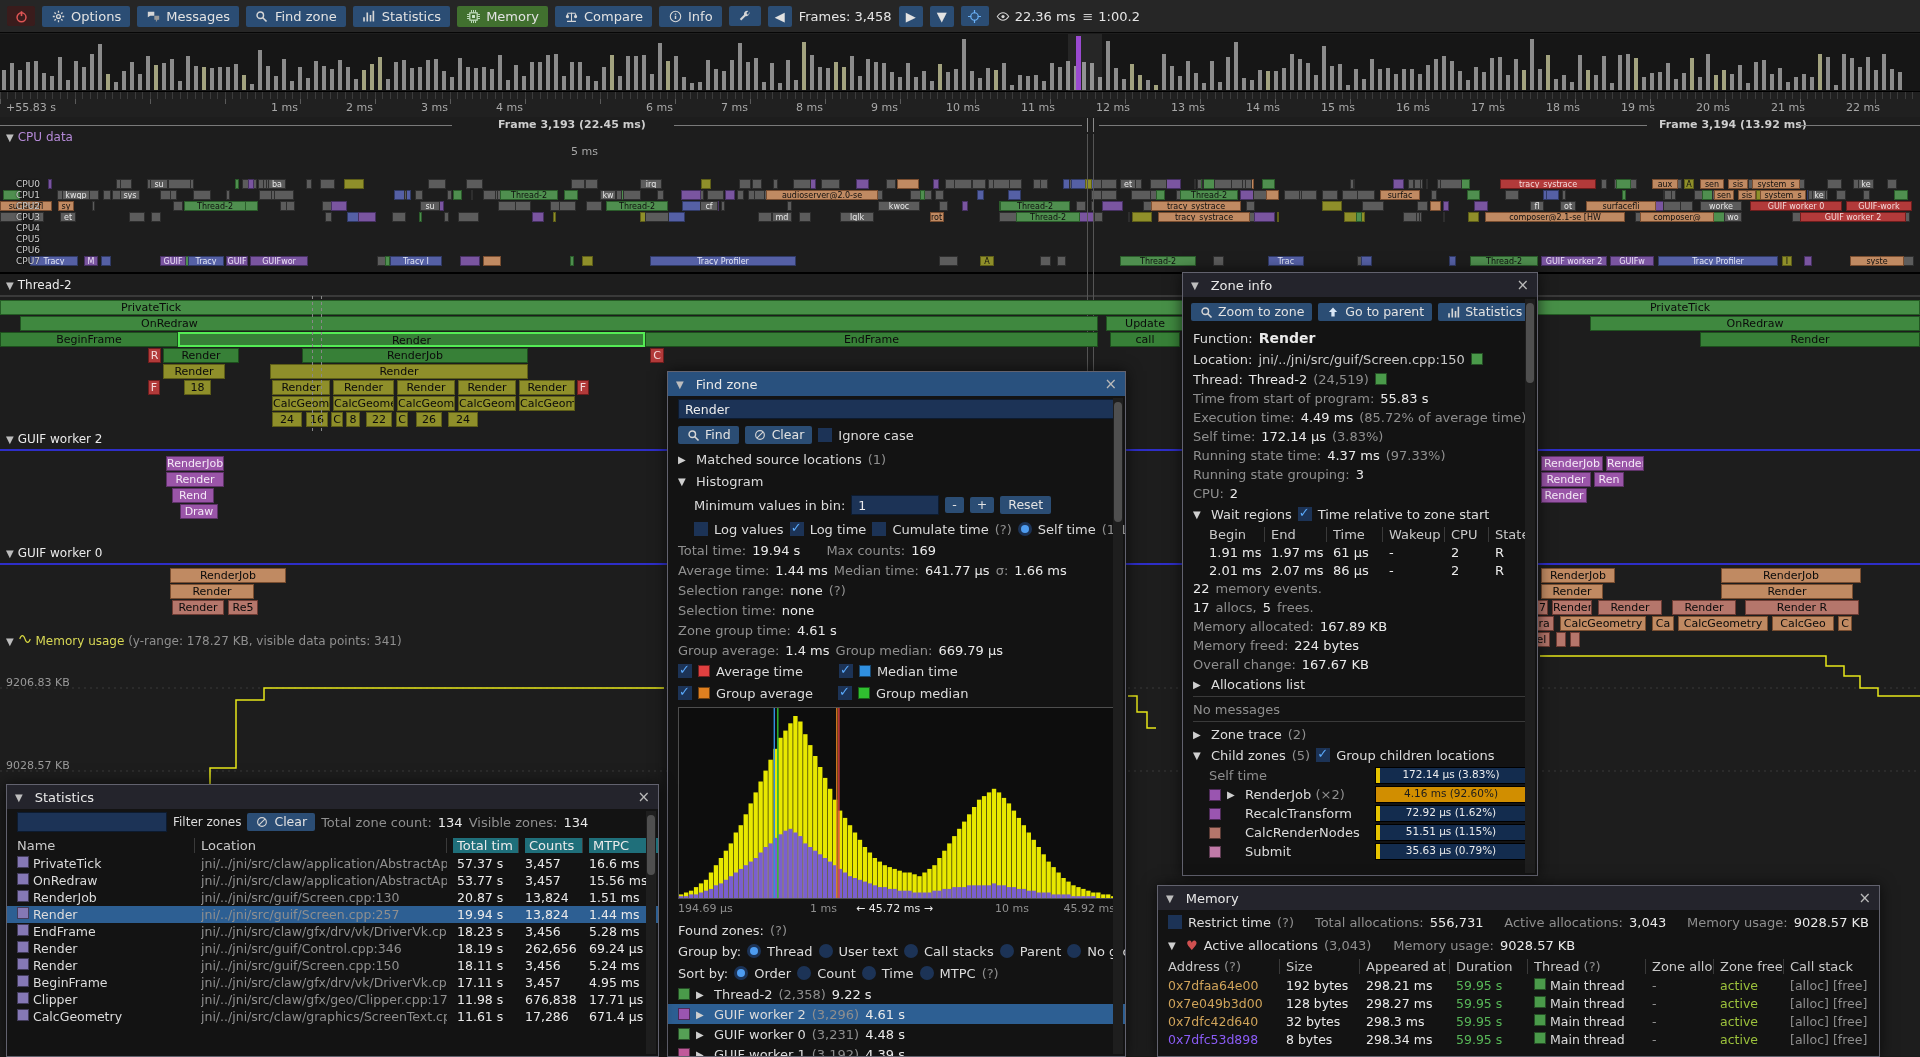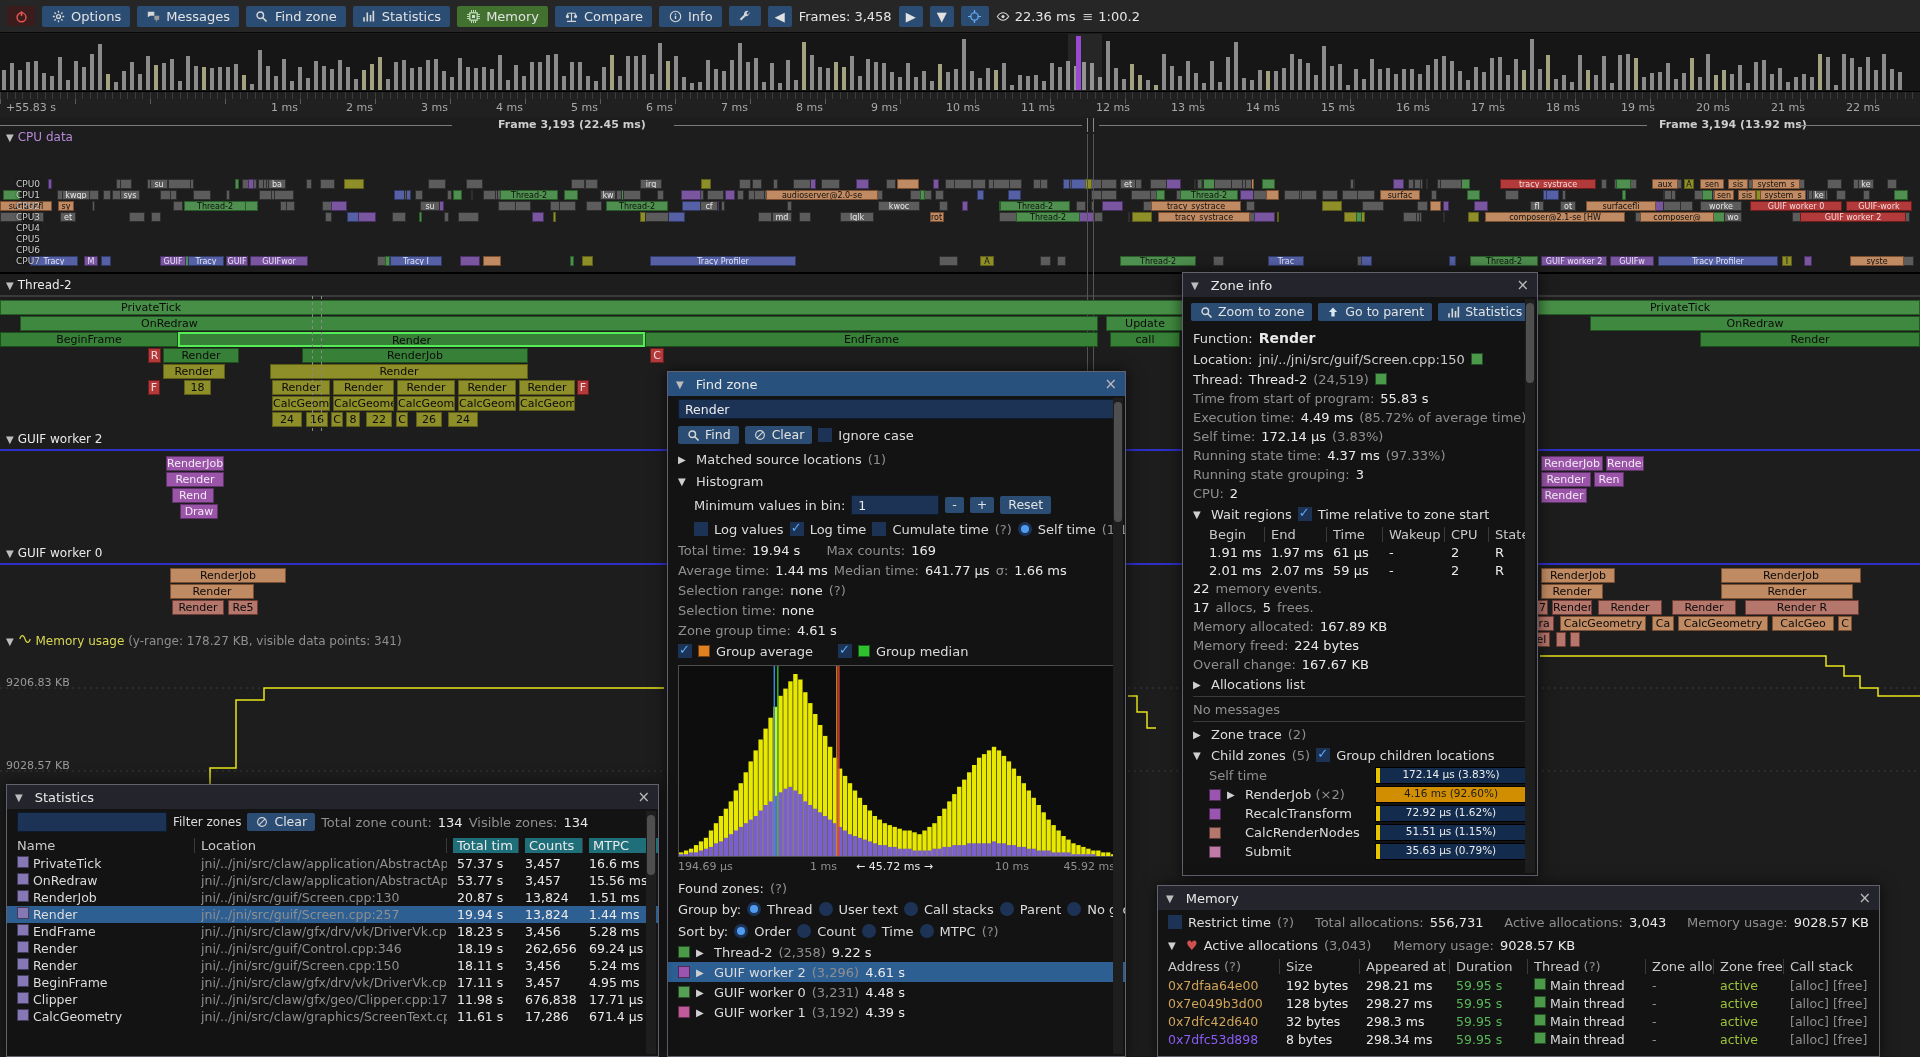--- a/index.html
+++ b/index.html
@@ -432,21 +432,21 @@
       <div class="mm-bar" style="left:1898px;width:4px;height:18px;background:#8b8b8b"></div>
       <div style="position:absolute;left:1068px;top:0;width:34px;height:57px;background:rgba(255,255,255,.07)"></div>
       <div class="mm-bar" style="left:1076px;width:5px;height:54px;background:#9a4ad0"></div>
     </div>
   <div id="ruler">
     <span class="rlab" style="left:6px">+55.83 s</span>
   <span class="rlab" style="left: 271px;">1 ms</span>
       <span class="rlab" style="left: 346px;">2 ms</span>
       <span class="rlab" style="left: 421px;">3 ms</span>
       <span class="rlab" style="left: 496px;">4 ms</span>
-      <span class="rlab" style="left: 571px;">5 ms</span>
+      <span class="rlab" style="left: 571px; margin-top: 44px;">5 ms</span>
       <span class="rlab" style="left: 646px;">6 ms</span>
       <span class="rlab" style="left: 721px;">7 ms</span>
       <span class="rlab" style="left: 796px;">8 ms</span>
       <span class="rlab" style="left: 871px;">9 ms</span>
       <span class="rlab" style="left: 946px;">10 ms</span>
       <span class="rlab" style="left: 1021px;">11 ms</span>
       <span class="rlab" style="left: 1096px;">12 ms</span>
       <span class="rlab" style="left: 1171px;">13 ms</span>
       <span class="rlab" style="left: 1246px;">14 ms</span>
       <span class="rlab" style="left: 1321px;">15 ms</span>
@@ -1039,20 +1039,35 @@
           <span class="dim">(?)</span>
         </div>
         <div class="frow">
           <span class="dim">Selection time:</span>
           <span class="val">none</span>
         </div>
         <div class="frow">
           <span class="dim">Zone group time:</span>
           <span class="val">4.61 s</span>
         </div>
+        <div class="frow">
+          <span class="dim">Group average:</span>
+          <span class="val">1.4 ms</span>
+          <span class="dim">Group median:</span>
+          <span class="val">669.79 µs</span>
+        </div>
+        <div class="frow" style="height:22px">
+          <span class="chk on"></span>
+          <span class="sw" style="background:#e04040"></span>
+          <span>Average time</span>
+          <span style="width:24px"></span>
+          <span class="chk on"></span>
+          <span class="sw" style="background:#3090e0"></span>
+          <span>Median time</span>
+        </div>
         <div class="frow" style="height:22px">
           <span class="chk on"></span>
           <span class="sw" style="background:#e08020"></span>
           <span>Group average</span>
           <span style="width:13px"></span>
           <span class="chk on"></span>
           <span class="sw" style="background:#30c030"></span>
           <span>Group median</span>
         </div>
         <div style="margin:3px 10px;border:1px solid #4e4e4e;width:437px;height:190px;background:#0d0d0d"><svg width="437" height="190">
@@ -1391,21 +1406,21 @@
           <span class="cell val" style="width:56px">1.91 ms</span>
           <span class="cell val" style="width:56px">1.97 ms</span>
           <span class="cell val" style="width:50px">61 µs</span>
           <span class="cell val" style="width:56px">-</span>
           <span class="cell val" style="width:38px">2</span>
           <span class="cell val" style="width:40px">R</span>
         </div>
         <div class="frow" style="height:18px;padding-left:26px">
           <span class="cell val" style="width:56px">2.01 ms</span>
           <span class="cell val" style="width:56px">2.07 ms</span>
-          <span class="cell val" style="width:50px">59 µs</span>
+          <span class="cell val" style="width:50px">86 µs</span>
           <span class="cell val" style="width:56px">-</span>
           <span class="cell val" style="width:38px">2</span>
           <span class="cell val" style="width:40px">R</span>
         </div>
         <div class="frow" style="height:19px">
           <span class="val">22</span>
           <span class="dim"> memory events.</span>
         </div>
         <div class="frow" style="height:19px">
           <span class="val">17</span>

